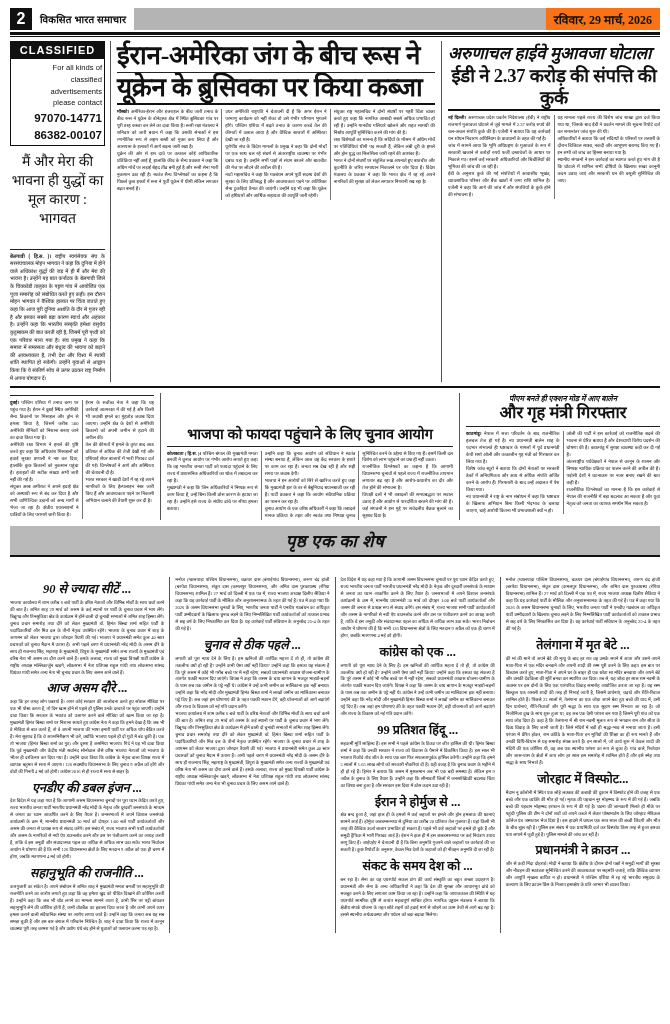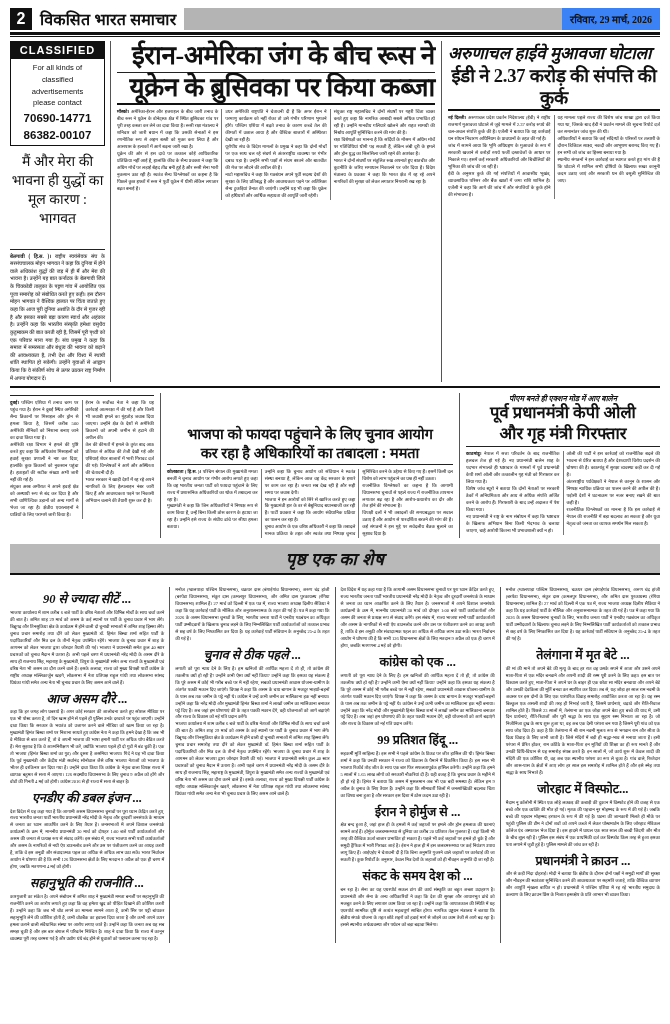--- a/index.html
+++ b/index.html
@@ -14,60 +14,60 @@
 
   
   .masthead { display: flex; align-items: stretch; height: 22px; background: #b4b4b4; }
   .folio-num {
     width: 22px; background: #111; color: #fff; font-weight: bold;
     font-size: 16px; display: flex; align-items: center; justify-content: center;
     font-family: "Liberation Sans", sans-serif;
   }
   .paper-name {
     background: #fff; padding: 0 8px; display: flex; align-items: center;
-    font-size: 16px; font-weight: bold; letter-spacing: .2px;
+    font-size: 10px; font-weight: bold; letter-spacing: .2px;
   }
   .mast-gap { flex: 1; }
   .date-box {
-    background: #3b82f6; padding: 0 8px; display: flex; align-items: center;
-    font-size: 10px; font-weight: bold;
+    background: #f97316; padding: 0 8px; display: flex; align-items: center;
+    font-size: 12px; font-weight: bold;
   }
   .mast-rule { height: 3px; background: #111; margin-top: 2px; }
   .mast-rule2 { height: 1px; background: #111; margin-top: 1px; }
 
   
   .hr-thin { height: 1px; background: #222; }
   .hr-med  { height: 2px; background: #111; }
   .vrule   { width: 1px; background: #555; align-self: stretch; }
 
   
   .top-sec { display: flex; margin-top: 4px; }
   .col-classified { width: 100px; padding-right: 5px; }
   .classified-badge {
     background: #111; color: #fff; text-align: center;
     font-family: "Liberation Sans", sans-serif; font-size: 11px;
     font-weight: bold; letter-spacing: 1px; padding: 2px 0; border: 1px solid #111;
   }
   .classified-body {
-    border: 1px solid #111; border-top: none; text-align: center;
+    border: 1px solid #111; border-top: none; text-align: right;
     font-family: "Liberation Sans", sans-serif; font-size: 7.6px;
     line-height: 1.55; padding: 3px 2px 2px;
   }
   .classified-phone { font-size: 11.5px; font-weight: bold; line-height: 1.3; margin-top: 2px; }
   .side-head {
     text-align: center; font-size: 14px; font-weight: normal; line-height: 1.35;
     margin-top: 7px; padding-bottom: 20px;
   }
   .side-body { font-size: 5.1px; line-height: 1.5; text-align: justify; margin-top: 3px; }
 
   .col-lead { flex: 1; padding: 0 6px; }
   .col-right { width: 218px; padding-left: 6px; }
 
   .lead-head {
-    font-size: 26px; font-weight: bold; line-height: 1.18; text-align: right;
+    font-size: 26px; font-weight: bold; line-height: 1.18; text-align: left;
     letter-spacing: -.3px;
   }
   .kicker {
     text-align: left; font-size: 17px; font-style: italic; font-weight: bold;
     margin-bottom: 1px;
   }
   .right-head {
     font-size: 18.5px; font-weight: bold; line-height: 1.2; text-align: center;
     letter-spacing: -.2px;
   }
@@ -88,21 +88,21 @@
   .mid-head-c { font-size: 16.5px; font-weight: bold; line-height: 1.24; text-align: center; }
   .mini-kicker { text-align: center; font-size: 7.6px; font-style: italic; font-weight: bold; }
 
   
   .jump-banner {
     background: #b9b9b9; text-align: center; font-size: 17px; font-weight: bold;
     font-style: italic; padding: 3px 0; margin-top: 6px; letter-spacing: .5px;
   }
 
   
-  .bottom-grid { display: flex; margin-top: 12px; }
+  .bottom-grid { display: flex; margin-top: 20px; }
   .bcol { flex: 1; padding: 0 5px; }
   .bcol:first-child { padding-left: 0; }
   .bcol:last-child { padding-right: 0; }
   .jump-head {
     text-align: center; font-size: 12.5px; font-weight: bold; font-style: italic;
     margin: 5px 0 2px; line-height: 1.25;
   }
   .jump-head.plain { font-style: normal; }
   .tiny { font-size: 4.5px; line-height: 1.55; text-align: justify; }
 </style>
@@ -122,21 +122,21 @@
 
   <div class="top-sec">
 
     <div class="col-classified">
       <div class="classified-badge">CLASSIFIED</div>
       <div class="classified-body">
         <div>For all kinds of</div>
         <div>classified</div>
         <div>advertisements</div>
         <div>please contact</div>
-        <div class="classified-phone">70690-14771</div>
+        <div class="classified-phone">97070-14771</div>
         <div class="classified-phone">86382-00107</div>
       </div>
       <div class="side-head">मैं और मेरा की भावना ही युद्धों का मूल कारण : भागवत</div>
       <div class="hr-thin"></div>
       <div class="side-body"><b>बेलगावी ( हि.स. )।</b> <span>राष्ट्रीय स्वयंसेवक संघ के सरसंघचालक मोहन भागवत ने कहा कि दुनिया में होने वाले अधिकांश युद्धों की जड़ में ही मैं और मेरा की भावना है। उन्होंने यह बात कर्नाटक के बेलगावी जिले के चिक्कोडी तालुका के पट्टण गांव में आयोजित एक पूजा समारोह को संबोधित करते हुए कही। इस दौरान मोहन भागवत ने वैश्विक हालात पर चिंता जताते हुए कहा कि आज पूरी दुनिया अशांति के दौर से गुजर रही है और इसका सबसे बड़ा कारण स्वार्थ और अहंकार है। उन्होंने कहा कि भारतीय संस्कृति हमेशा वसुधैव कुटुम्बकम की बात करती रही है, जिसमें पूरी पृथ्वी को एक परिवार माना गया है। संघ प्रमुख ने कहा कि समाज में समरसता और बंधुत्व की भावना को बढ़ाने की आवश्यकता है, तभी देश और विश्व में स्थायी शांति स्थापित हो सकेगी। उन्होंने युवाओं से आह्वान किया कि वे संकीर्ण सोच से ऊपर उठकर राष्ट्र निर्माण में अपना योगदान दें।</span></div>
     </div>
 
     <div class="vrule"></div>
 
     <div class="col-lead">
@@ -186,38 +186,36 @@
         <p class="micro">ईरान के सर्वोच्च नेता ने कहा कि यह कार्रवाई आत्मरक्षा में की गई है और किसी भी जवाबी हमले का मुंहतोड़ जवाब दिया जाएगा। उन्होंने क्षेत्र के देशों से अमेरिकी ठिकानों को अपनी जमीन से हटाने की अपील की।</p>
         <p class="micro">तेल की कीमतों में हमले के तुरंत बाद आठ प्रतिशत से अधिक की तेजी देखी गई और एशियाई शेयर बाजारों में भारी गिरावट दर्ज की गई। विश्लेषकों ने आगे और अस्थिरता की चेतावनी दी है।</p>
         <p class="micro">भारत सरकार ने खाड़ी देशों में रह रहे अपने नागरिकों के लिए हेल्पलाइन नंबर जारी किए हैं और आवश्यकता पड़ने पर निकासी अभियान चलाने की तैयारी शुरू कर दी है।</p>
       </div>
     </div>
 
     <div class="vrule"></div>
 
     <div class="mid-b">
       <div class="mid-head">भाजपा को फायदा पहुंचाने के लिए चुनाव आयोग</div>
-      <div class="mid-head">कर रहा है अधिकारियों का तबादला : ममता</div>
       <div class="hr-thin" style="margin-top:2px"></div>
       <div class="body-cols-3">
         <p class="micro"><b>कोलकाता ( हि.स. )।</b> <span>पश्चिम बंगाल की मुख्यमंत्री ममता बनर्जी ने चुनाव आयोग पर गंभीर आरोप लगाते हुए कहा कि वह भारतीय जनता पार्टी को फायदा पहुंचाने के लिए राज्य में प्रशासनिक अधिकारियों का थोक में तबादला कर रहा है।</span></p>
         <p class="micro">मुख्यमंत्री ने कहा कि जिन अधिकारियों ने निष्पक्ष रूप से काम किया है, उन्हें बिना किसी ठोस कारण के हटाया जा रहा है। उन्होंने इसे राज्य के संघीय ढांचे पर सीधा हमला बताया।</p>
         <p class="micro">उन्होंने कहा कि चुनाव आयोग को संविधान ने स्वतंत्र संस्था बनाया है, लेकिन आज वह केंद्र सरकार के इशारे पर काम कर रहा है। जनता सब देख रही है और सही समय पर जवाब देगी।</p>
         <p class="micro">भाजपा ने इन आरोपों को सिरे से खारिज करते हुए कहा कि मुख्यमंत्री हार के डर से बेबुनियाद बयानबाजी कर रही हैं। पार्टी प्रवक्ता ने कहा कि आयोग संवैधानिक प्रक्रिया का पालन कर रहा है।</p>
         <p class="micro">चुनाव आयोग के एक वरिष्ठ अधिकारी ने कहा कि तबादले मानक प्रक्रिया के तहत और स्वतंत्र तथा निष्पक्ष चुनाव सुनिश्चित करने के उद्देश्य से किए गए हैं। इसमें किसी दल विशेष को लाभ पहुंचाने का प्रश्न ही नहीं उठता।</p>
         <p class="micro">राजनीतिक विश्लेषकों का कहना है कि आगामी विधानसभा चुनावों से पहले राज्य में राजनीतिक तापमान लगातार बढ़ रहा है और आरोप-प्रत्यारोप का दौर और तेज होने की संभावना है।</p>
         <p class="micro">विपक्षी दलों ने भी तबादलों की समयबद्धता पर सवाल उठाए हैं और आयोग से पारदर्शिता बरतने की मांग की है। कई संगठनों ने इस मुद्दे पर सर्वदलीय बैठक बुलाने का सुझाव दिया है।</p>
       </div>
     </div>
 
     <div class="vrule"></div>
 
     <div class="mid-c">
       <div class="mini-kicker">पीएम बनते ही एक्शन मोड में आए बालेन</div>
-      <div class="mid-head-c">पूर्व प्रधानमंत्री केपी ओली</div>
       <div class="mid-head-c">और गृह मंत्री गिरफ्तार</div>
       <div class="hr-thin" style="margin-top:2px"></div>
       <div class="body-cols-2">
         <p class="micro"><b>काठमांडू।</b> <span>नेपाल में सत्ता परिवर्तन के बाद राजनीतिक हलचल तेज हो गई है। नए प्रधानमंत्री बालेन शाह के पदभार संभालते ही भ्रष्टाचार के मामलों में पूर्व प्रधानमंत्री केपी शर्मा ओली और तत्कालीन गृह मंत्री को गिरफ्तार कर लिया गया है।</span></p>
         <p class="micro">विशेष जांच ब्यूरो ने बताया कि दोनों नेताओं पर सरकारी ठेकों में अनियमितता और आय से अधिक संपत्ति अर्जित करने के आरोप हैं। गिरफ्तारी के बाद उन्हें अदालत में पेश किया गया।</p>
         <p class="micro">नए प्रधानमंत्री ने राष्ट्र के नाम संबोधन में कहा कि भ्रष्टाचार के खिलाफ अभियान बिना किसी भेदभाव के चलाया जाएगा, चाहे आरोपी कितना भी प्रभावशाली क्यों न हो।</p>
         <p class="micro">ओली की पार्टी ने इस कार्रवाई को राजनीतिक बदले की भावना से प्रेरित बताया है और देशव्यापी विरोध प्रदर्शन की घोषणा की है। काठमांडू में सुरक्षा व्यवस्था कड़ी कर दी गई है।</p>
         <p class="micro">अंतरराष्ट्रीय पर्यवेक्षकों ने नेपाल से कानून के शासन और निष्पक्ष न्यायिक प्रक्रिया का पालन करने की अपील की है। पड़ोसी देशों ने घटनाक्रम पर नजर बनाए रखने की बात कही है।</p>
         <p class="micro">राजनीतिक विश्लेषकों का मानना है कि इस कार्रवाई से नेपाल की राजनीति में बड़ा बदलाव आ सकता है और युवा नेतृत्व को जनता का व्यापक समर्थन मिल सकता है।</p>
       </div>

